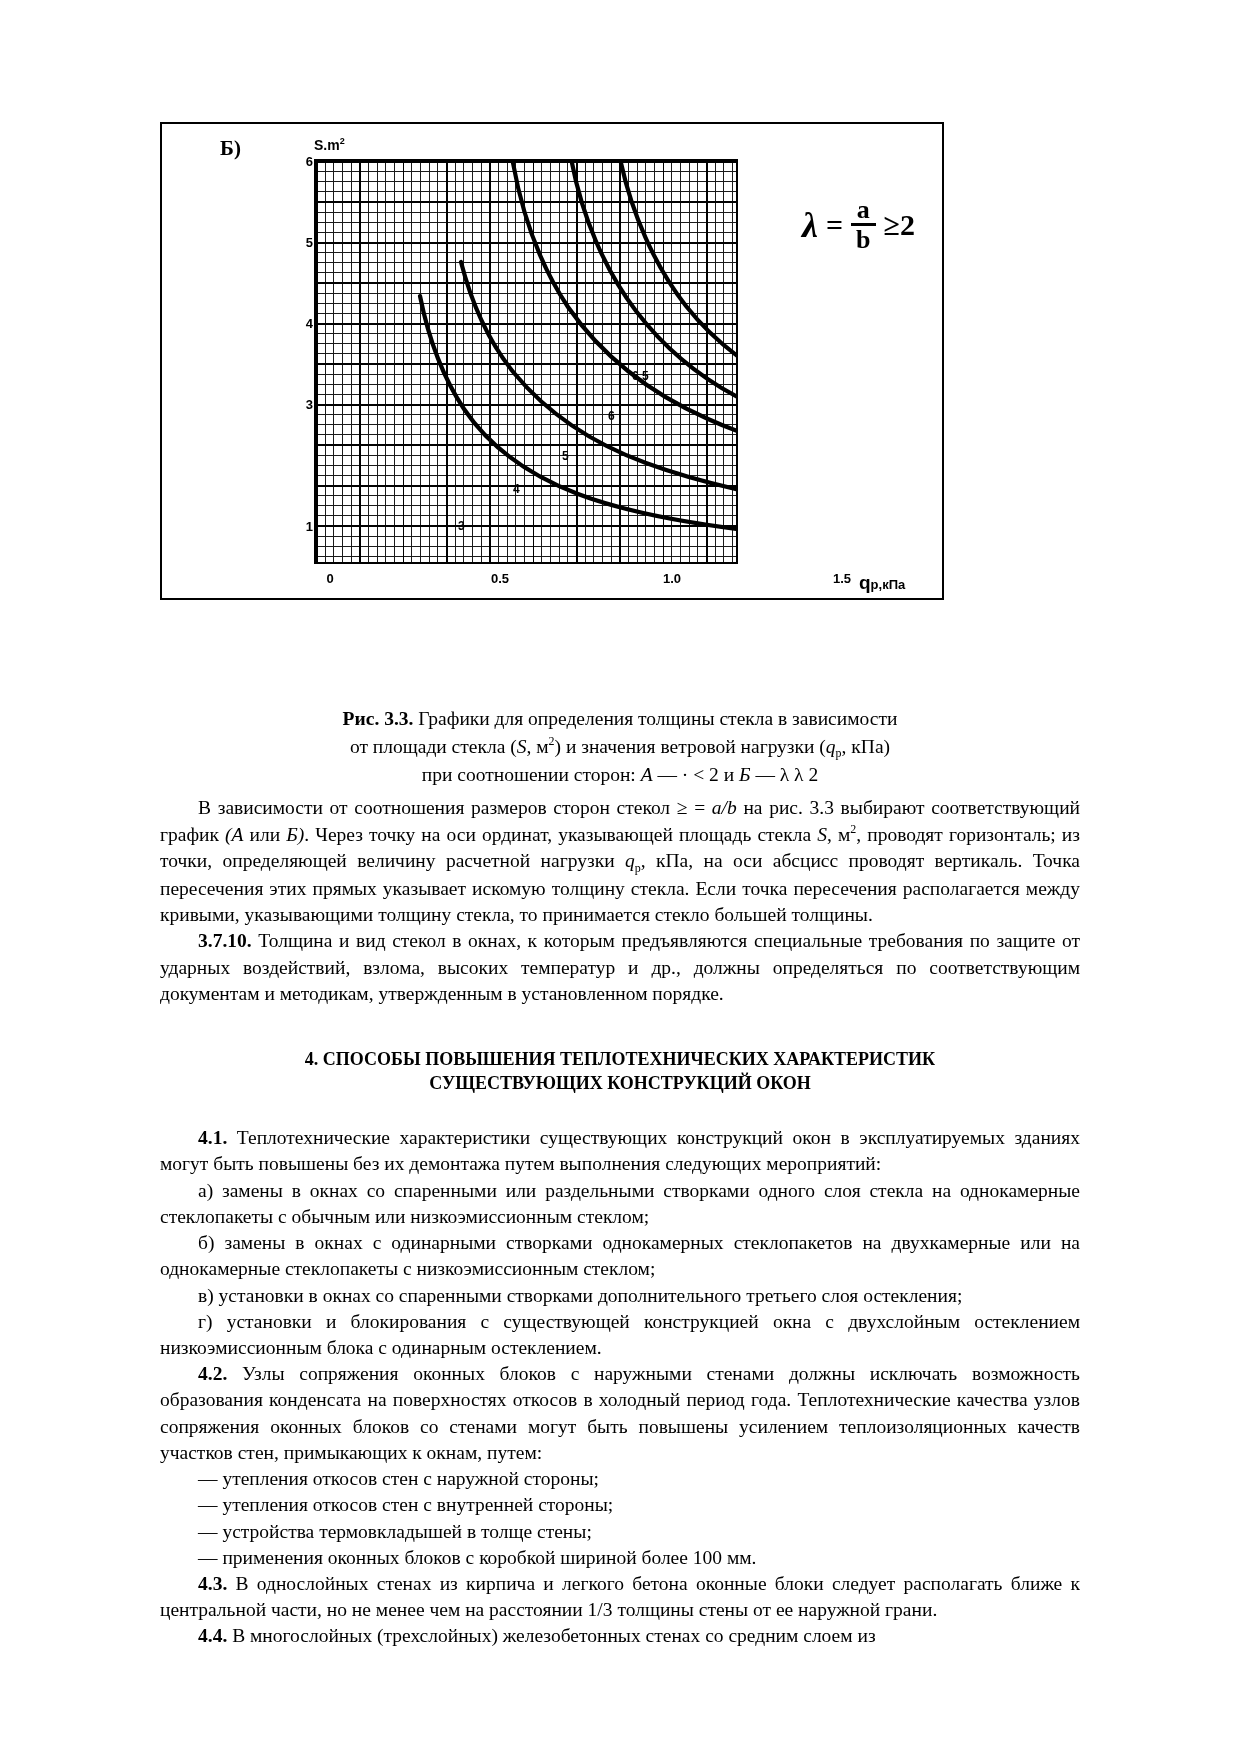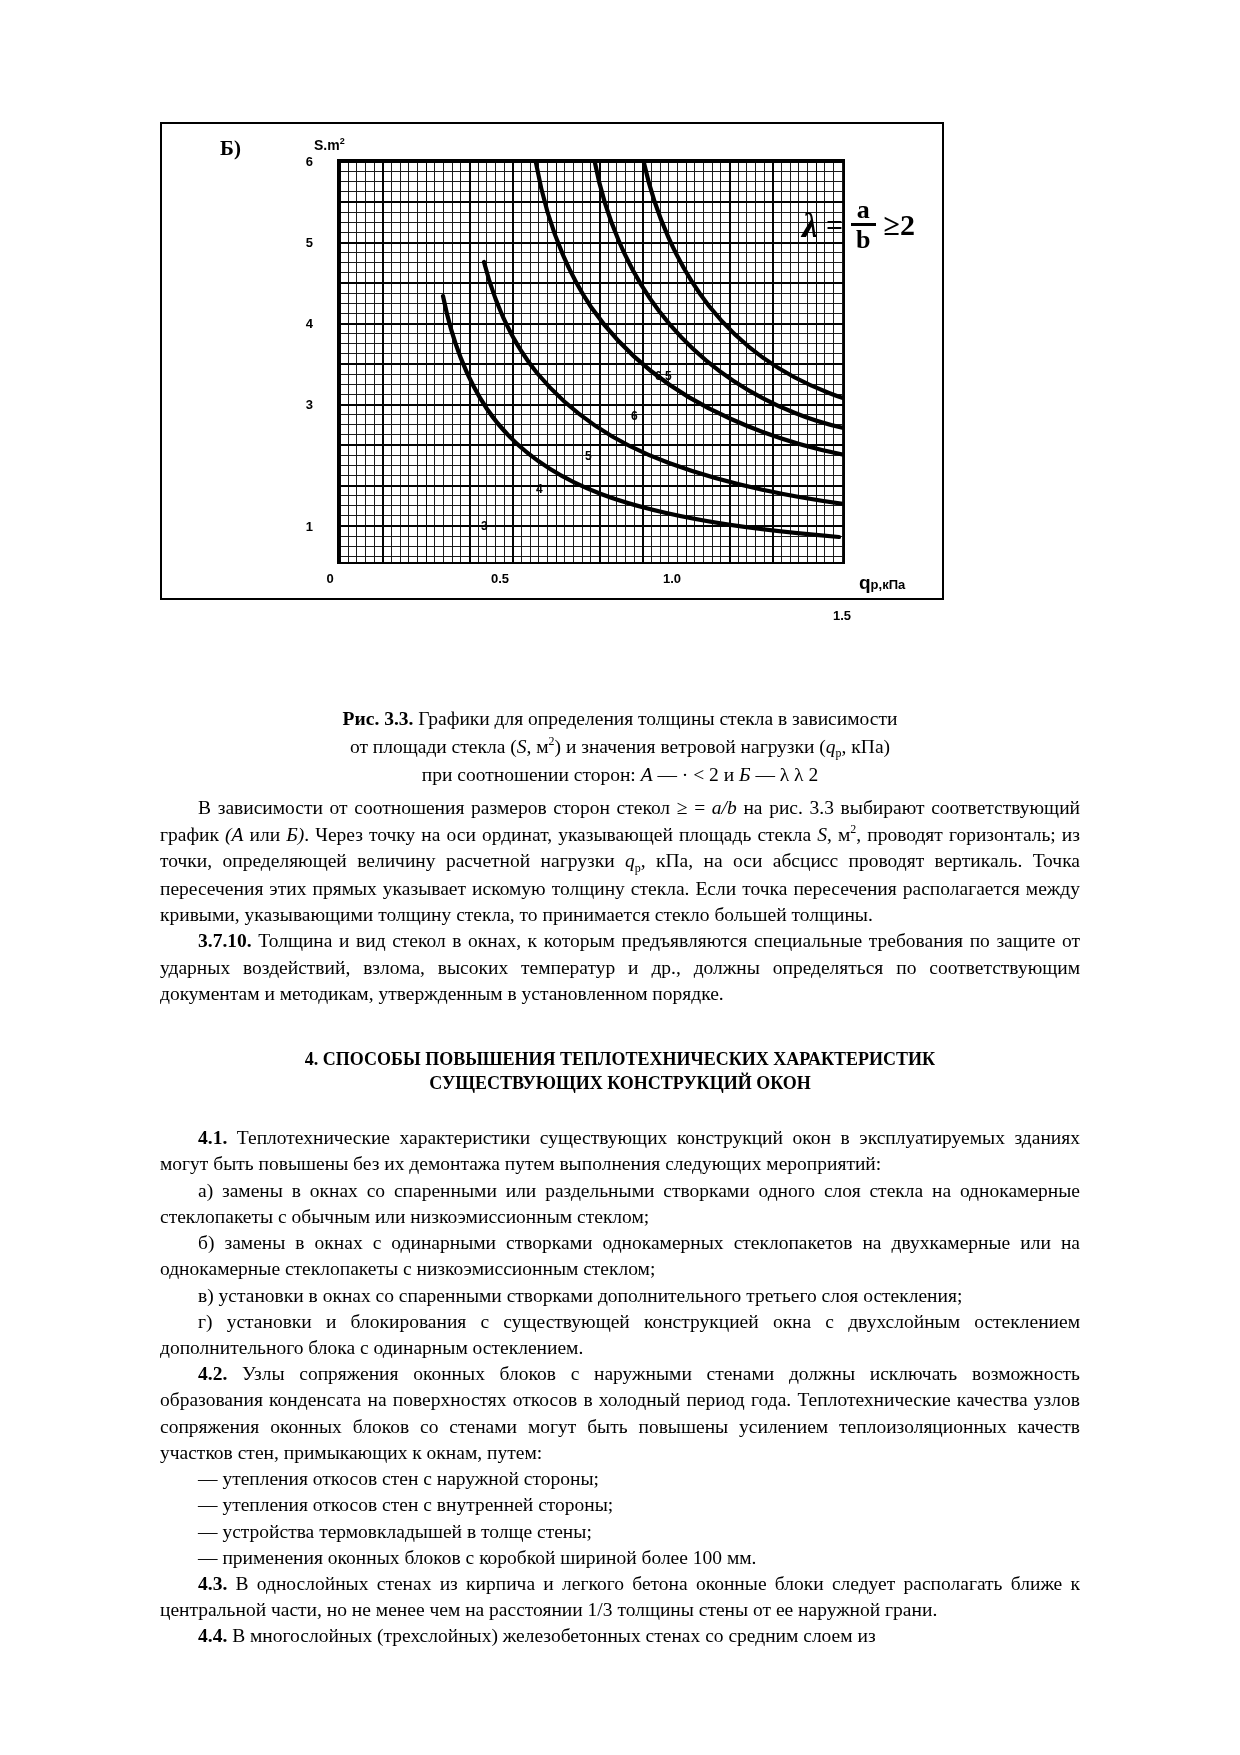--- a/index.html
+++ b/index.html
@@ -41,23 +41,23 @@
     left: 152px;
     top: 12px;
     font-family: "Liberation Sans", sans-serif;
     font-weight: bold;
     font-size: 14px;
   }
   .y-axis-title sup { font-size: 9px; }
 
   .plot {
     position: absolute;
-    left: 175px;
+    left: 152px;
     top: 35px;
-    width: 508px;
+    width: 424px;
     height: 405px;
     box-sizing: border-box;
     border-left: 2.2px solid #000;
     border-top: 2.2px solid #000;
     border-right: 2.2px solid #000;
     border-bottom: 2.2px solid #000;
     overflow: hidden;
     background:
       
       repeating-linear-gradient(to right, #1a1a1a 0px, #1a1a1a 1px, transparent 1px, transparent 8.666px),
@@ -219,21 +219,21 @@
       <div class="curve-label" style="left:316px; top:208px;">6,5</div>
       <div class="curve-label" style="left:292px; top:248px;">6</div>
       <div class="curve-label" style="left:246px; top:288px;">5</div>
       <div class="curve-label" style="left:197px; top:321px;">4</div>
       <div class="curve-label" style="left:142px; top:358px;">3</div>
     </div>
 
     <div class="xtick" style="left:148px; top:447px;">0</div>
     <div class="xtick" style="left:318px; top:447px;">0.5</div>
     <div class="xtick" style="left:490px; top:447px;">1.0</div>
-    <div class="xtick" style="left:660px; top:447px;margin-top:37px;">1.5</div>
+    <div class="xtick" style="left:660px; top:447px;">1.5</div>
 
     <div class="x-axis-title">
       <span class="big">q</span><span class="sub">р,кПа</span>
     </div>
 
     <div class="formula">
       <span class="lam">λ</span>
       <span class="eq">=</span>
       <span class="frac">
         <span class="num">a</span>
@@ -269,21 +269,21 @@
       <span>СУЩЕСТВУЮЩИХ КОНСТРУКЦИЙ ОКОН</span>
     </h2>
 
     <div class="gap-after-head"></div>
 
     <p class="just"><b class="num">4.1.</b><span> Теплотехнические характеристики существующих конструкций окон в эксплуатируемых зданиях могут быть повышены без их демонтажа путем выполнения следующих мероприятий:</span></p>
 
     <p class="just">а) замены в окнах со спаренными или раздельными створками одного слоя стекла на однокамерные стеклопакеты с обычным или низкоэмиссионным стеклом;</p>
     <p class="just">б) замены в окнах с одинарными створками однокамерных стеклопакетов на двухкамерные или на однокамерные стеклопакеты с низкоэмиссионным стеклом;</p>
     <p class="just">в) установки в окнах со спаренными створками дополнительного третьего слоя остекления;</p>
-    <p class="just">г) установки и блокирования с существующей конструкцией окна с двухслойным остеклением дополнительного блока с одинарным остеклением.</p>
+    <p class="just">г) установки и блокирования с существующей конструкцией окна с двухслойным остеклением низкоэмиссионным блока с одинарным остеклением.</p>
 
     <p class="just"><b class="num">4.2.</b><span> Узлы сопряжения оконных блоков с наружными стенами должны исключать возможность образования конденсата на поверхностях откосов в холодный период года. Теплотехнические качества узлов сопряжения оконных блоков со стенами могут быть повышены усилением теплоизоляционных качеств участков стен, примыкающих к окнам, путем:</span></p>
 
     <p class="just">— утепления откосов стен с наружной стороны;</p>
     <p class="just">— утепления откосов стен с внутренней стороны;</p>
     <p class="just">— устройства термовкладышей в толще стены;</p>
     <p class="just">— применения оконных блоков с коробкой шириной более 100 мм.</p>
 
     <p class="just"><b class="num">4.3.</b><span> В однослойных стенах из кирпича и легкого бетона оконные блоки следует располагать ближе к центральной части, но не менее чем на расстоянии 1/3 толщины стены от ее наружной грани.</span></p>
 

